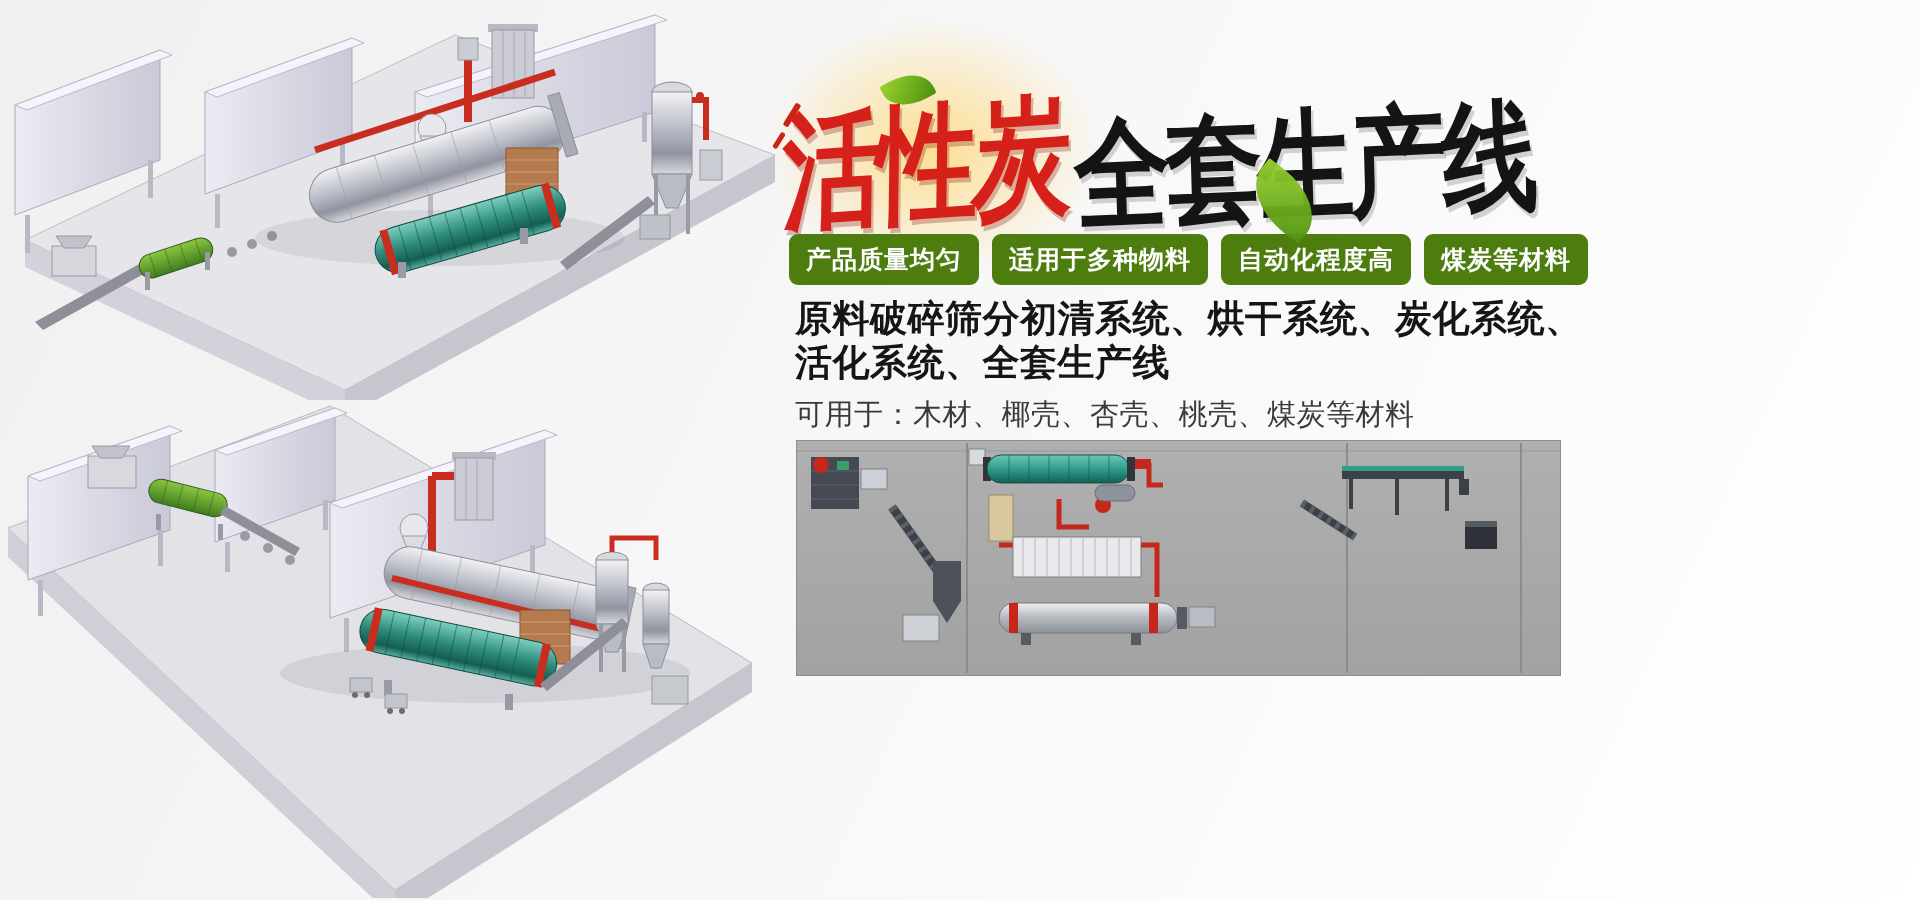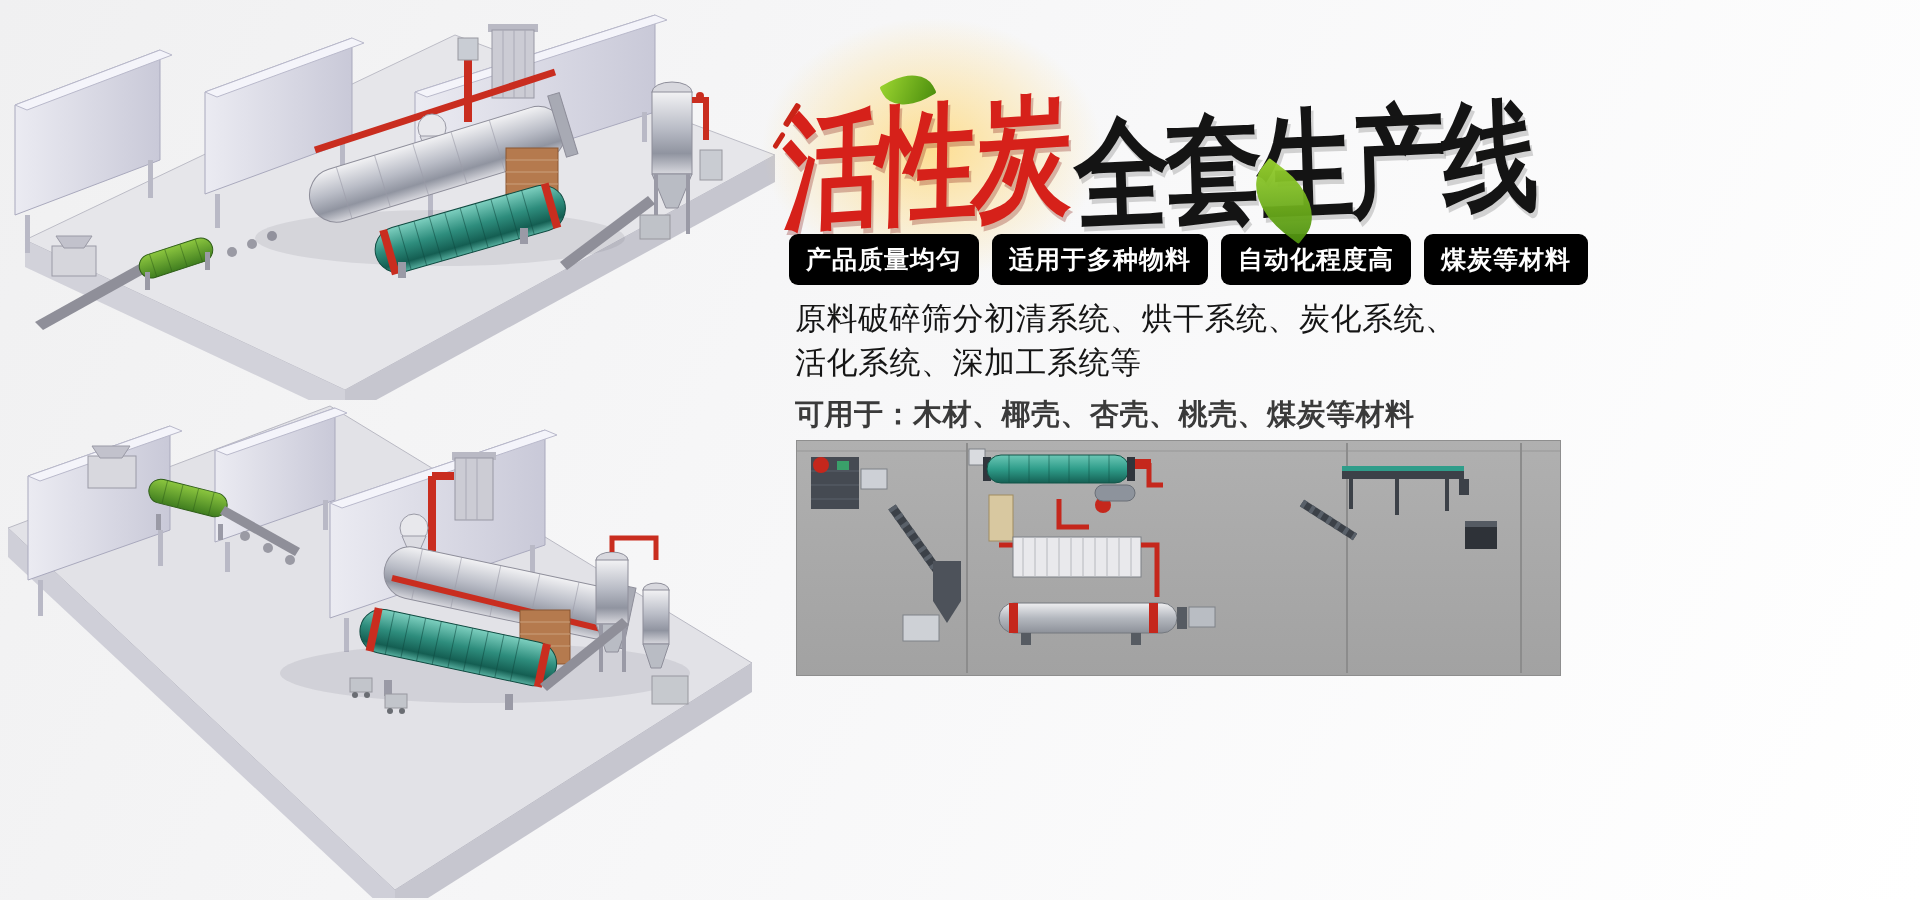--- a/index.html
+++ b/index.html
@@ -40,29 +40,29 @@
     text-shadow:3px 5px 0 rgba(0,0,0,.16);
     white-space:nowrap;
   }
   .leaf{position:absolute;z-index:1;background:linear-gradient(140deg,#9ad32f,#4c8f0e);}
   .leaf1{left:884px;top:74px;width:48px;height:32px;border-radius:2px 75% 2px 75%;transform:rotate(-28deg);}
   .leaf2{left:1246px;top:176px;width:76px;height:50px;border-radius:2px 75% 2px 75%;transform:rotate(38deg);z-index:3;opacity:.95;}
 
   
   .badges{position:absolute;left:789px;top:234px;display:flex;gap:13px;z-index:2;}
   .badge{
-    background:#000000;color:#ffffff;border-radius:9px;
+    background:#4d7c0f;color:#ffffff;border-radius:9px;
     padding:9px 17px;font-size:25px;font-weight:700;letter-spacing:1px;
     white-space:nowrap;
   }
 
   
   .desc{position:absolute;left:795px;top:297px;z-index:2;}
-  .desc-line{font-size:31px;font-weight:400;color:#151515;line-height:44px;letter-spacing:.5px;}
-  .materials{font-size:29px;font-weight:700;color:#3a3a3a;margin-top:10px;letter-spacing:.5px;}
+  .desc-line{font-size:37px;font-weight:700;color:#151515;line-height:44px;letter-spacing:.5px;}
+  .materials{font-size:29px;font-weight:400;color:#3a3a3a;margin-top:10px;letter-spacing:.5px;}
 
   
   .diagram-panel{
     position:absolute;left:796px;top:440px;width:765px;height:236px;
     background:linear-gradient(180deg,#b0b0b0,#a2a2a2);
     border:1px solid #8e8e8e;box-sizing:border-box;
   }
 </style>
 </head>
 <body>
@@ -347,21 +347,21 @@
 
   <div class="badges">
     <div class="badge">产品质量均匀</div>
     <div class="badge">适用于多种物料</div>
     <div class="badge">自动化程度高</div>
     <div class="badge">煤炭等材料</div>
   </div>
 
   <div class="desc">
     <div class="desc-line">原料破碎筛分初清系统、烘干系统、炭化系统、</div>
-    <div class="desc-line">活化系统、深加工系统等</div>
+    <div class="desc-line">活化系统、全套生产线</div>
     <div class="materials">可用于：木材、椰壳、杏壳、桃壳、煤炭等材料</div>
   </div>
 
   <div class="diagram-panel">
     <svg width="763" height="234" viewBox="0 0 763 234">
       <defs>
         <linearGradient id="gTealD" x1="0" y1="0" x2="0" y2="1">
           <stop offset="0" stop-color="#6cc7b6"></stop>
             <stop offset="0.5" stop-color="#2f9d8a"></stop>
             <stop offset="1" stop-color="#156054"></stop>

